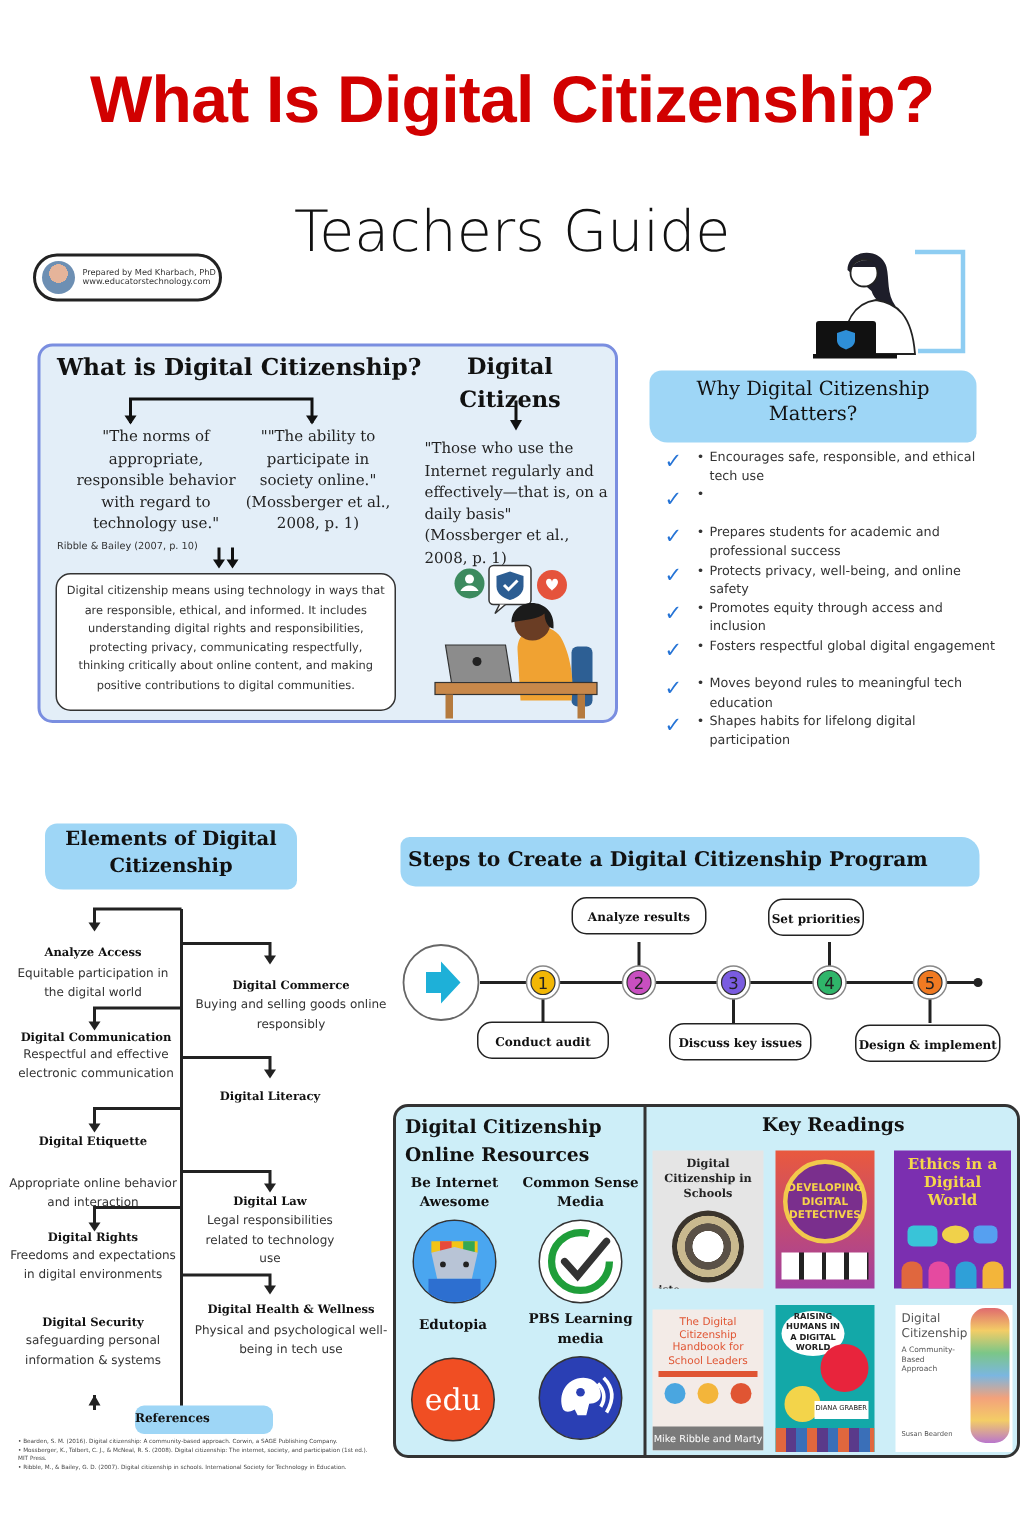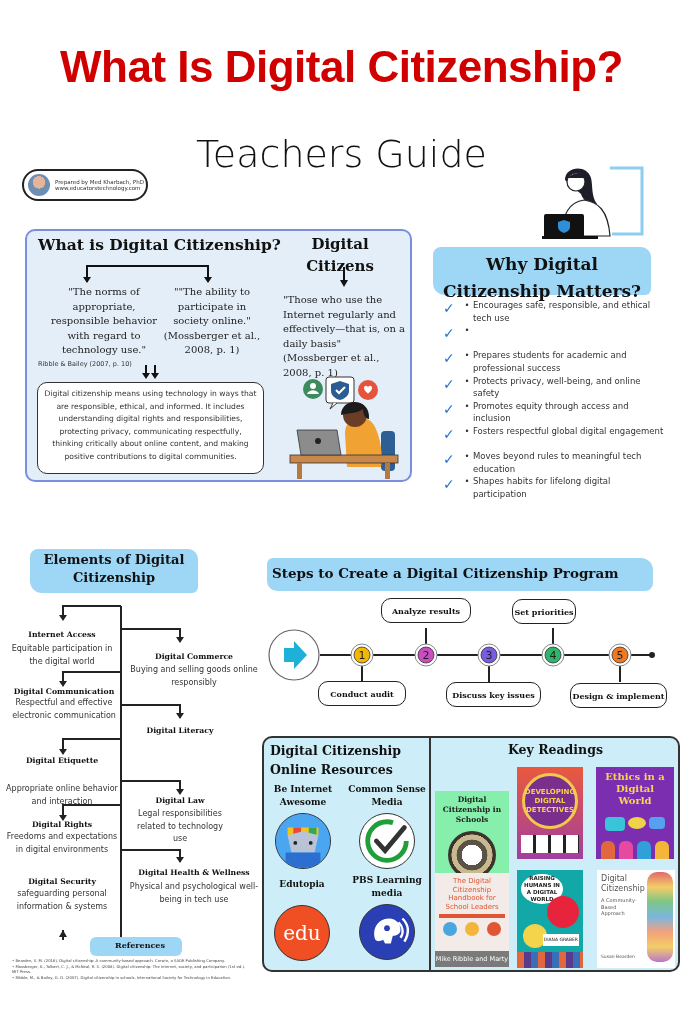--- a/index.html
+++ b/index.html
@@ -24,36 +24,36 @@
   .quote { font-size: 10px; line-height: 14.5px; color: #222; }
   #quote1 { left: 45px; top: 285px; width: 118px; text-align: center; }
   #quote2 { left: 162px; top: 285px; width: 100px; text-align: center; }
   #quote3 { left: 283px; top: 293px; width: 125px; text-align: left; }
   #cite1 { left: 38px; top: 360px; font-size: 6.5px; color: #333; }
   #def-box { left: 37px; top: 382px; width: 227px; height: 92px; border: 1.5px solid #333; border-radius: 10px; background: #fff; padding: 5px 6px; text-align: center; font-size: 7.6px; line-height: 12.6px; color: #333; }
   #student-illus { left: 285px; top: 375px; width: 122px; height: 105px; }
 
   
   #why-header { left: 433px; top: 247px; width: 218px; height: 48px; background: #9ed6f6; border-radius: 8px 10px 6px 12px; }
-  #why-title { left: 433px; top: 251px; width: 218px; text-align: center; font-size: 17px; font-weight: 700; line-height: 27px; color: #111; }
+  #why-title { left: 433px; top: 251px; width: 218px; text-align: center; font-size: 13px; font-weight: 400; line-height: 17px; color: #111; }
   #why-list { left: 443px; top: 299px; width: 222px; list-style: none; }
   #why-list li { display: flex; align-items: flex-start; font-size: 8.5px; line-height: 12.6px; color: #333; height: 25.2px; }
   .check { color: #2674d6; font-size: 14px; width: 18px; flex: none; line-height: 15px; font-weight: 700; margin-top: 2px; }
   .dot { width: 12px; flex: none; text-align: center; }
 
   
   #elements-header { left: 30px; top: 549px; width: 168px; height: 44px; background: #9ed6f6; border-radius: 8px 10px 6px 12px; }
   #elements-title { left: 30px; top: 551px; width: 168px; text-align: center; font-size: 13px; font-weight: 700; line-height: 18px; color: #111; }
   .el-name { font-size: 7.7px; font-weight: 700; color: #111; text-align: center; }
   .el-desc { font-size: 8px; line-height: 12.6px; color: #333; text-align: center; }
   #el-tree { left: 0; top: 600px; width: 260px; height: 340px; }
 
   
   #ref-header { left: 90px; top: 937px; width: 92px; height: 19px; background: #9ed6f6; border-radius: 6px; }
-  #ref-title { left: 90px; top: 940px; width: 100px; text-align: center; font-size: 8px; font-weight: 700; color: #111; }
+  #ref-title { left: 90px; top: 940px; width: 100px; text-align: left; font-size: 8px; font-weight: 700; color: #111; }
   #ref-list { left: 12px; top: 958px; width: 240px; list-style: none; font-size: 3.8px; line-height: 5.6px; color: #444; }
 
   
   #steps-header { left: 267px; top: 558px; width: 386px; height: 33px; background: #9ed6f6; border-radius: 6px 12px 8px 10px; }
   #steps-title { left: 272px; top: 565px; font-size: 13.5px; font-weight: 700; color: #111; }
   #steps-svg { left: 262px; top: 592px; width: 420px; height: 118px; }
   .step-label { position: absolute; height: 25px; border: 1.5px solid #222; border-radius: 10px; background: #fff; font-size: 8px; font-weight: 700; display: flex; align-items: center; justify-content: center; color: #111; }
 
   
   #res-panel { left: 262px; top: 736px; width: 418px; height: 236px; background: #cdeef8; border: 2px solid #333; border-radius: 10px; }
@@ -202,21 +202,21 @@
     <path d="M59 149 L63 155 L67 149 Z"></path>
       <path d="M176 189 L180 195 L184 189 Z"></path>
     <path d="M59 215 L63 221 L67 215 Z"></path>
       <path d="M176 257 L180 263 L184 257 Z"></path>
     <path d="M59 337 L63 330 L67 337 Z"></path>
   </g>
   <path d="M63 330 V340" stroke="#222" stroke-width="2"></path>
 </svg>
 
 <div class="abs" style="left:4px;top:630px;width:116px;">
-  <div class="el-name serif">Internet Access</div>
+  <div class="el-name serif">Analyze Access</div>
   <div class="el-desc" style="margin-top:4px">Equitable participation in the digital world</div>
 </div>
 <div class="abs" style="left:2px;top:687px;width:124px;">
   <div class="el-name serif">Digital Communication</div>
   <div class="el-desc" style="margin-top:1px">Respectful and effective electronic communication</div>
 </div>
 <div class="abs" style="left:4px;top:756px;width:116px;">
   <div class="el-name serif">Digital Etiquette</div>
   <div class="el-desc" style="margin-top:18px">Appropriate online behavior and interaction</div>
 </div>
@@ -331,21 +331,21 @@
     <svg viewBox="0 0 56 56" width="56" height="56">
       <path d="M16 36 c-4-10 2-22 14-22 c8 0 12 6 12 12 c0 4-4 6-8 6 l-2 8 h-6 l-2-4 c-4 2-6 2-8 0 z" fill="#fff"></path>
       <circle cx="28" cy="24" r="3" fill="#2a3fb4"></circle>
       <path d="M40 18 c4 4 6 10 2 16 M44 14 c6 6 8 14 2 24" stroke="#fff" stroke-width="2.5" fill="none"></path>
     </svg>
   </div>
 </div>
 
 <div class="abs serif" id="kr-title">Key Readings</div>
 
-<div class="book serif" style="left:435px;top:791px;width:74px;height:92px;background:#86efac;color:#222;text-align:center;">
+<div class="book serif" style="left:435px;top:767px;width:74px;height:92px;background:#e5e5e5;color:#222;text-align:center;">
   <div style="font-weight:700;font-size:7.5px;">Digital Citizenship in Schools</div>
   <div style="width:48px;height:48px;border-radius:50%;margin:6px auto 0;background:radial-gradient(circle,#fff 0 30%,#5a5147 31% 45%,#c9b98f 46% 60%,#3a342c 61%);"></div>
   <div style="text-align:left;font-size:7px;font-weight:700;">iste</div>
 </div>
 <div class="book" style="left:517px;top:767px;width:66px;height:92px;background:linear-gradient(#e9593e,#a13fa0);color:#fff;text-align:center;">
   <div style="width:56px;height:56px;margin:2px auto 0;border-radius:50%;background:#7a2f8d;border:3px solid #f2c94c;display:flex;align-items:center;justify-content:center;font-weight:700;font-size:7px;color:#f7d34a;line-height:9px;">DEVELOPING DIGITAL DETECTIVES</div>
   <div style="height:18px;margin-top:6px;background:repeating-linear-gradient(90deg,#fff 0 12px,#222 12px 15px);"></div>
 </div>
 <div class="book serif" style="left:596px;top:767px;width:78px;height:92px;background:#7b2fb0;color:#f5d74a;text-align:center;">
   <div style="font-weight:700;font-size:10px;line-height:12px;">Ethics in a Digital World</div>

